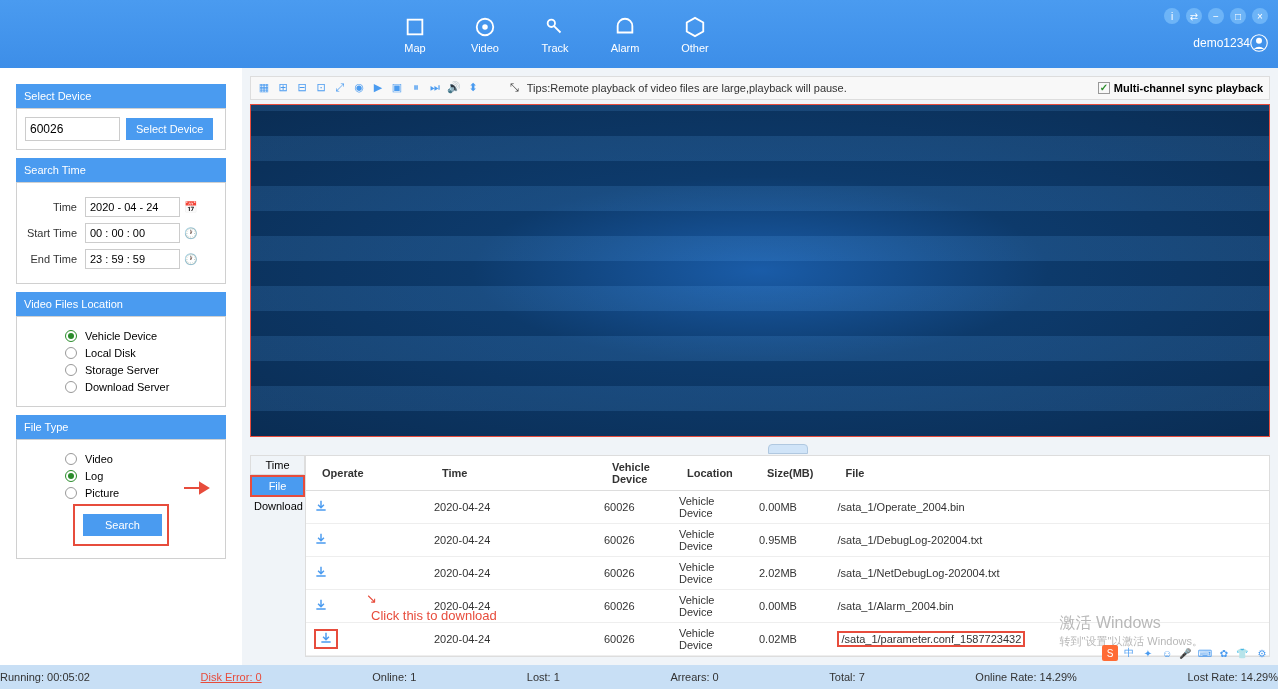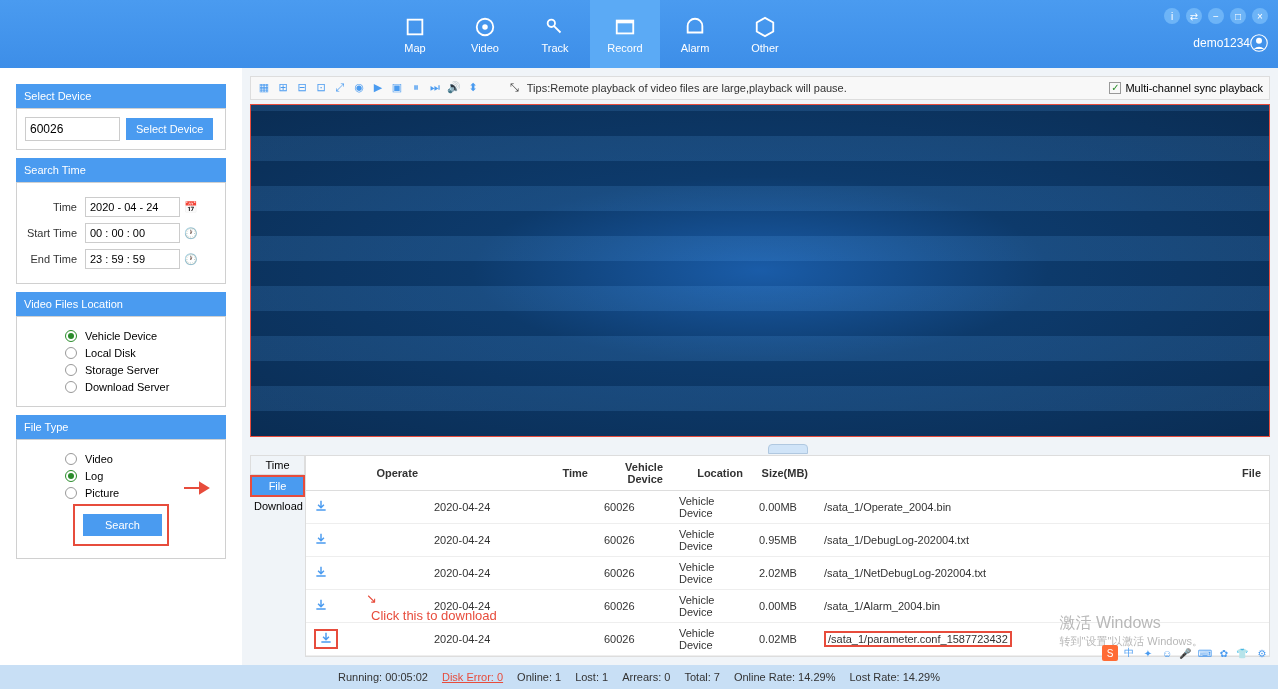--- a/index.html
+++ b/index.html
@@ -36,45 +36,45 @@
 .radio.selected::after { content: ''; position: absolute; width: 6px; height: 6px; background: #2a8c2a; border-radius: 50%; top: 2px; left: 2px; }
 .search-btn-wrap { text-align: center; padding: 8px; border: 2px solid #e74c3c; margin: 4px 48px; }
 .search-arrow { position: absolute; left: 182px; top: 480px; }
 
 
 .content { flex: 1; padding: 8px; display: flex; flex-direction: column; position: relative; }
 .toolbar { height: 24px; background: #f8f8f8; border: 1px solid #ddd; display: flex; align-items: center; padding: 0 6px; font-size: 11px; margin-bottom: 4px; }
 .toolbar-icons { display: flex; gap: 5px; color: #4a9bf0; }
 .toolbar-icon { width: 14px; height: 14px; display: flex; align-items: center; justify-content: center; cursor: pointer; }
 .toolbar-tip { margin-left: 30px; color: #333; display: flex; align-items: center; gap: 8px; }
-.toolbar-sync { margin-left: auto; display: flex; align-items: flex-start; gap: 4px; }
+.toolbar-sync { margin-left: auto; display: flex; align-items: flex-start; gap: 4px; font-weight: bold; }
 .checkbox { width: 12px; height: 12px; border: 1px solid #999; display: inline-flex; align-items: center; justify-content: center; }
 .checkbox.checked::after { content: '✓'; color: #2a8c2a; font-size: 10px; }
 
 
 .video-area { height: 338px; border: 1px solid #e74c3c; background: radial-gradient(ellipse at center, #1a5ca8 0%, #0d3a6b 40%, #0a2d54 100%); position: relative; overflow: hidden; }
 .video-area::before { content: ''; position: absolute; inset: 0; background: repeating-linear-gradient(0deg, transparent 0px, transparent 25px, rgba(100,180,255,0.15) 25px, rgba(100,180,255,0.15) 50px); }
 
 
 .table-section { display: flex; margin-top: 18px; flex: 1; }
 .table-tabs { width: 55px; font-size: 11px; text-align: center; }
 .table-tab { padding: 3px 4px; border: 1px solid #ddd; cursor: pointer; }
 .table-tab.active { background: #4a9bf0; color: #fff; border: 2px solid #e74c3c; }
 .table-wrap { flex: 1; border: 1px solid #ddd; background: #fff; position: relative; }
 .table-handle { position: absolute; top: -12px; left: 50%; width: 40px; height: 10px; background: #d0e4f8; border: 1px solid #b0c8e0; border-radius: 4px 4px 0 0; transform: translateX(-50%); }
 table { width: 100%; border-collapse: collapse; font-size: 11px; }
-th { text-align: right; padding: 5px 8px; border-bottom: 1px solid #ddd; font-weight: bold; color: #333; }
+th { text-align: left; padding: 5px 16px; border-bottom: 1px solid #ddd; font-weight: bold; color: #333; }
 td { padding: 4px 8px; border-bottom: 1px solid #eee; color: #333; }
 .dl-icon { color: #4a9bf0; cursor: pointer; display: inline-block; }
 .dl-icon-hl { border: 2px solid #e74c3c; padding: 0 3px; }
 .file-hl { border: 2px solid #e74c3c; padding: 0 2px; display: inline-block; }
 .annotation { position: absolute; color: #e74c3c; font-size: 13px; }
 
 
-.statusbar { height: 24px; background: #c8dff5; display: flex; align-items: center; justify-content: center; gap: 14px; font-size: 11px; color: #333; }
+.statusbar { height: 24px; background: #c8dff5; display: flex; align-items: center; justify-content: space-between; gap: 14px; font-size: 11px; color: #333; }
 .status-err { color: #e74c3c; text-decoration: underline; }
 
 
 .watermark { position: absolute; right: 75px; bottom: 40px; color: #b8b8b8; font-size: 14px; text-align: left; pointer-events: none; }
 .bottom-icons { position: absolute; right: 8px; bottom: 28px; display: flex; gap: 3px; }
 .sys-icon { width: 16px; height: 16px; border-radius: 2px; font-size: 10px; display: flex; align-items: center; justify-content: center; }
 
 
 .red-line { position: absolute; background: #e74c3c; height: 2px; transform-origin: left center; }
 </style>
@@ -101,29 +101,20 @@
       <span>Video</span>
     </div>
     <div class="nav-tab">
       <div class="nav-tab-icon">
           <svg width="22" height="22" viewBox="0 0 24 24" fill="#fff">
             <circle cx="8" cy="8" r="4" stroke="#fff" stroke-width="2" fill="none"></circle>
             <path d="M11 11 L18 18" stroke="#fff" stroke-width="2"></path>
           </svg>
         </div>
       <span>Track</span>
-    </div>
-    <div class="nav-tab active">
-      <div class="nav-tab-icon">
-          <svg width="22" height="22" viewBox="0 0 24 24" fill="#fff">
-            <rect x="3" y="5" width="18" height="14" stroke="#fff" stroke-width="2" fill="none"></rect>
-            <rect x="3" y="5" width="18" height="3" fill="#fff"></rect>
-          </svg>
-        </div>
-      <span>Record</span>
     </div>
     <div class="nav-tab">
       <div class="nav-tab-icon">
           <svg width="22" height="22" viewBox="0 0 24 24" fill="#fff">
             <path d="M12 3 A8 8 0 0 1 20 11 L20 18 L4 18 L4 11 A8 8 0 0 1 12 3" stroke="#fff" stroke-width="2" fill="none"></path>
           </svg>
         </div>
       <span>Alarm</span>
     </div>
     <div class="nav-tab">

